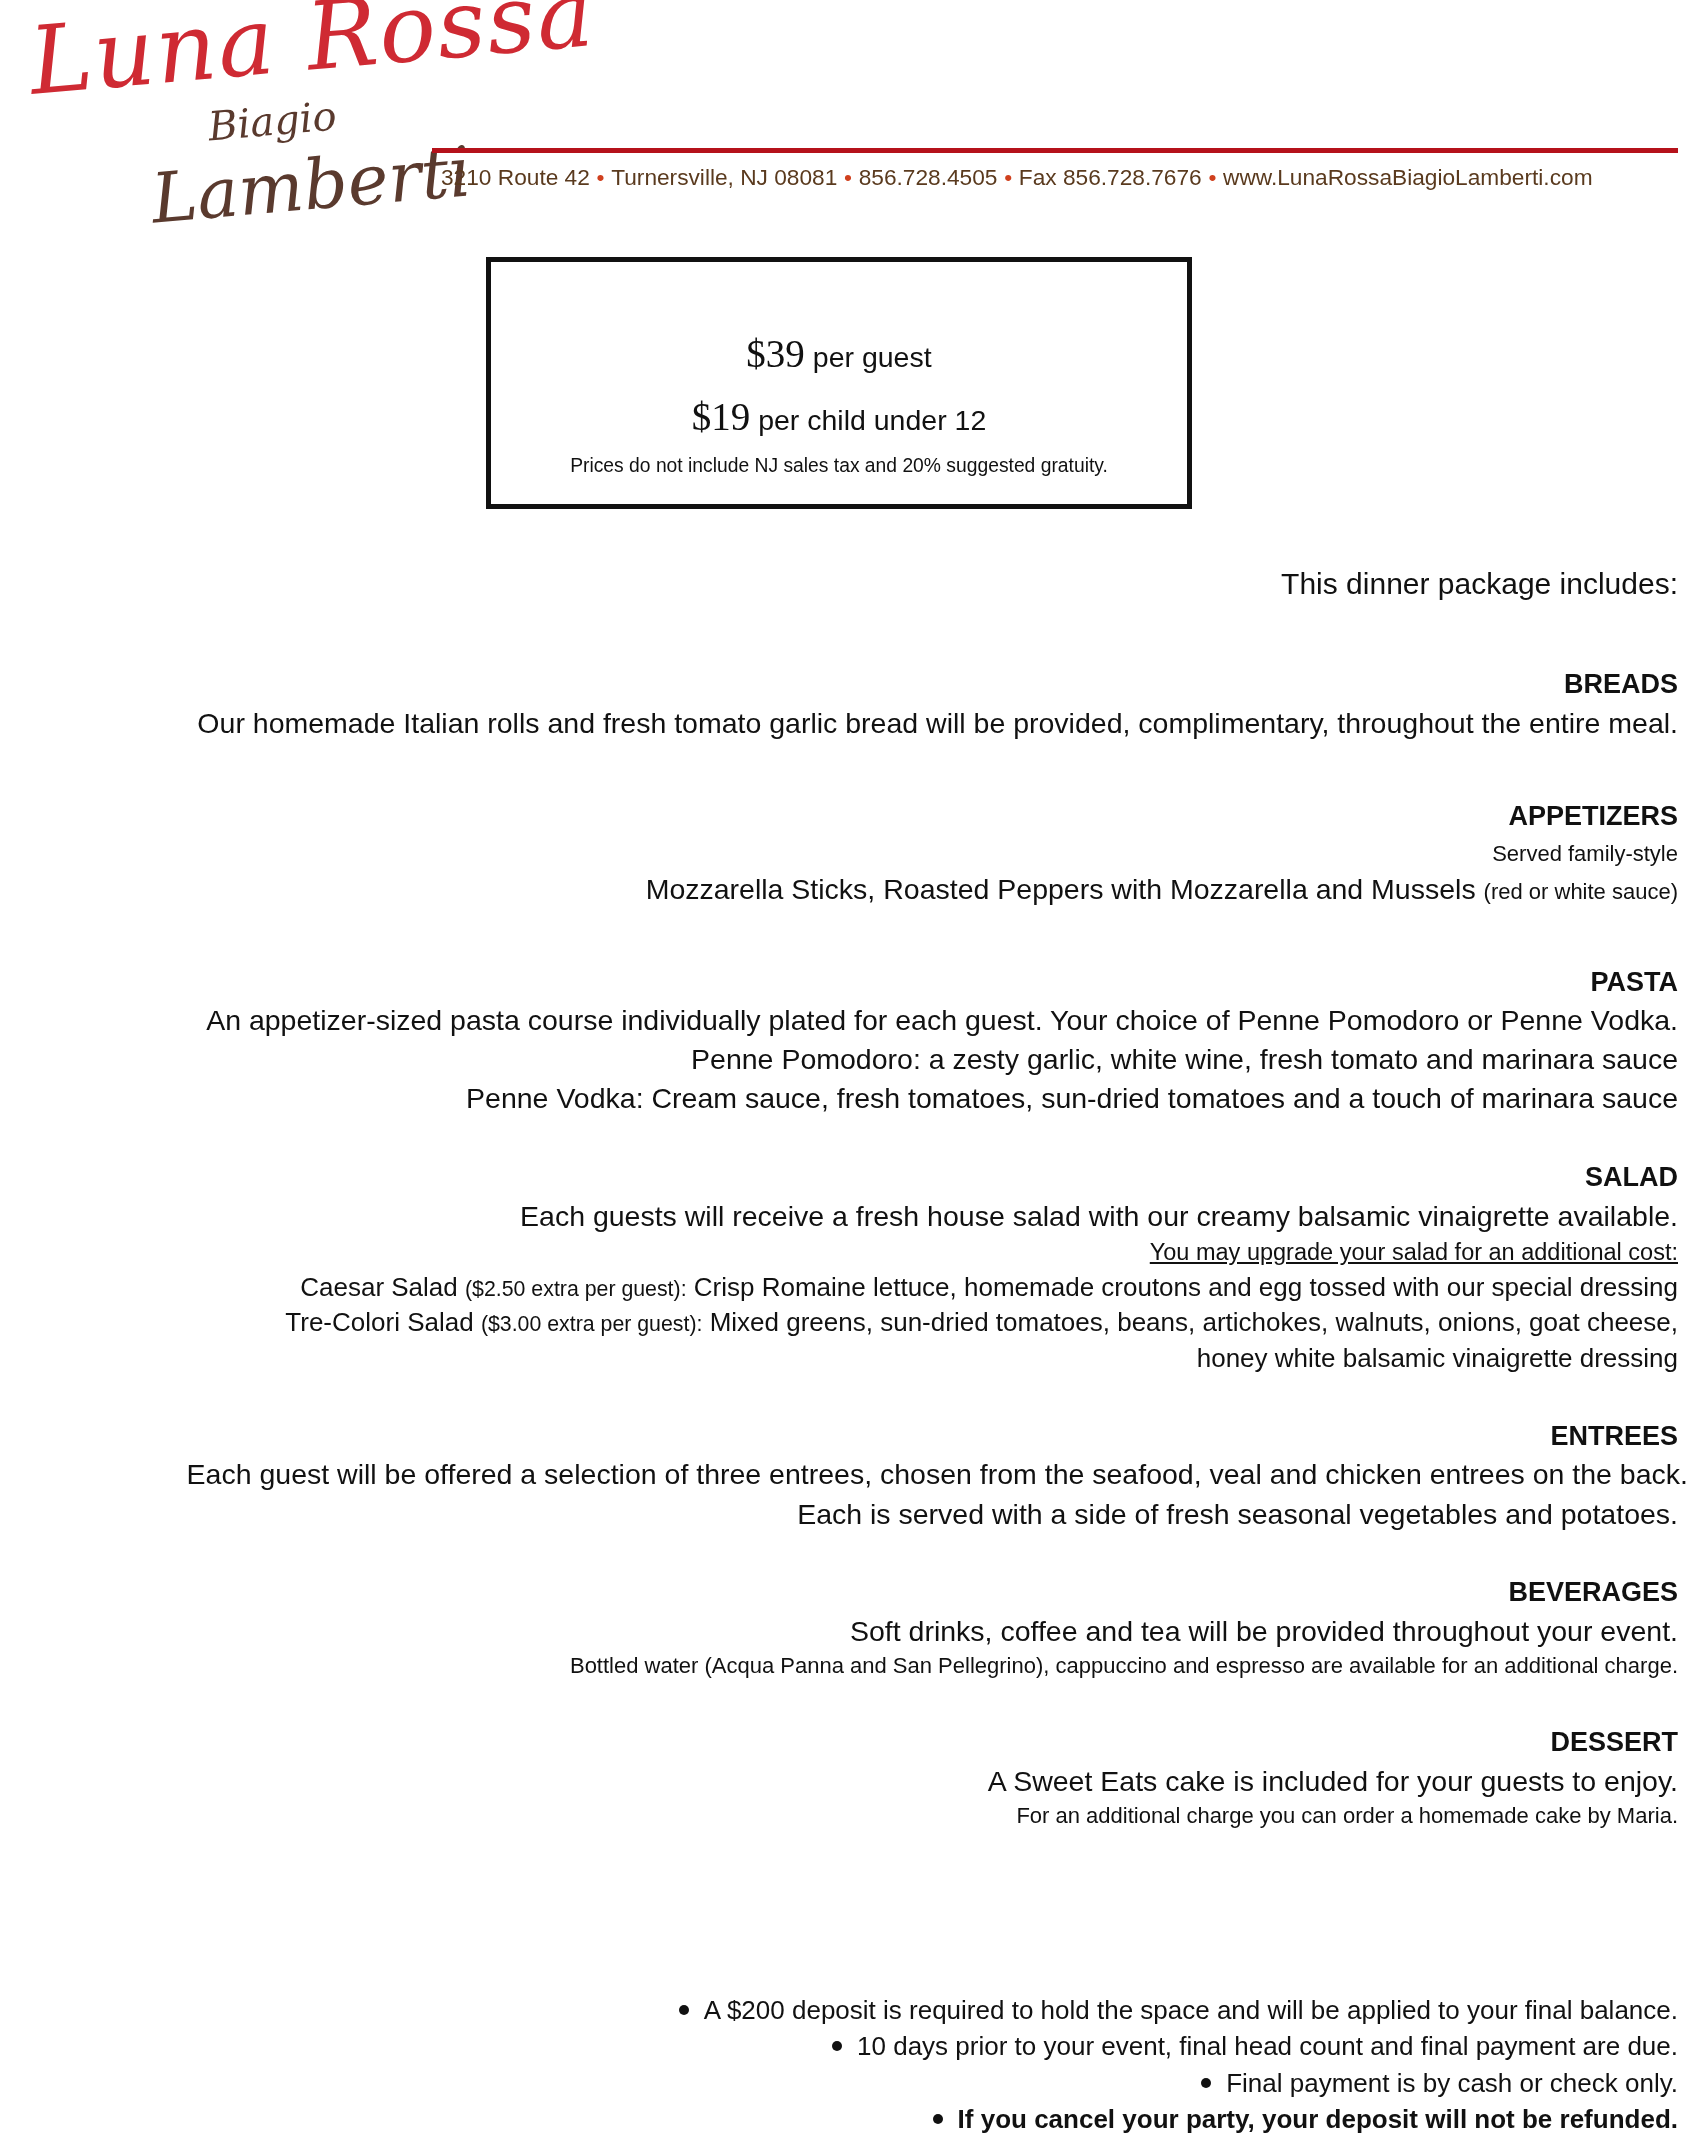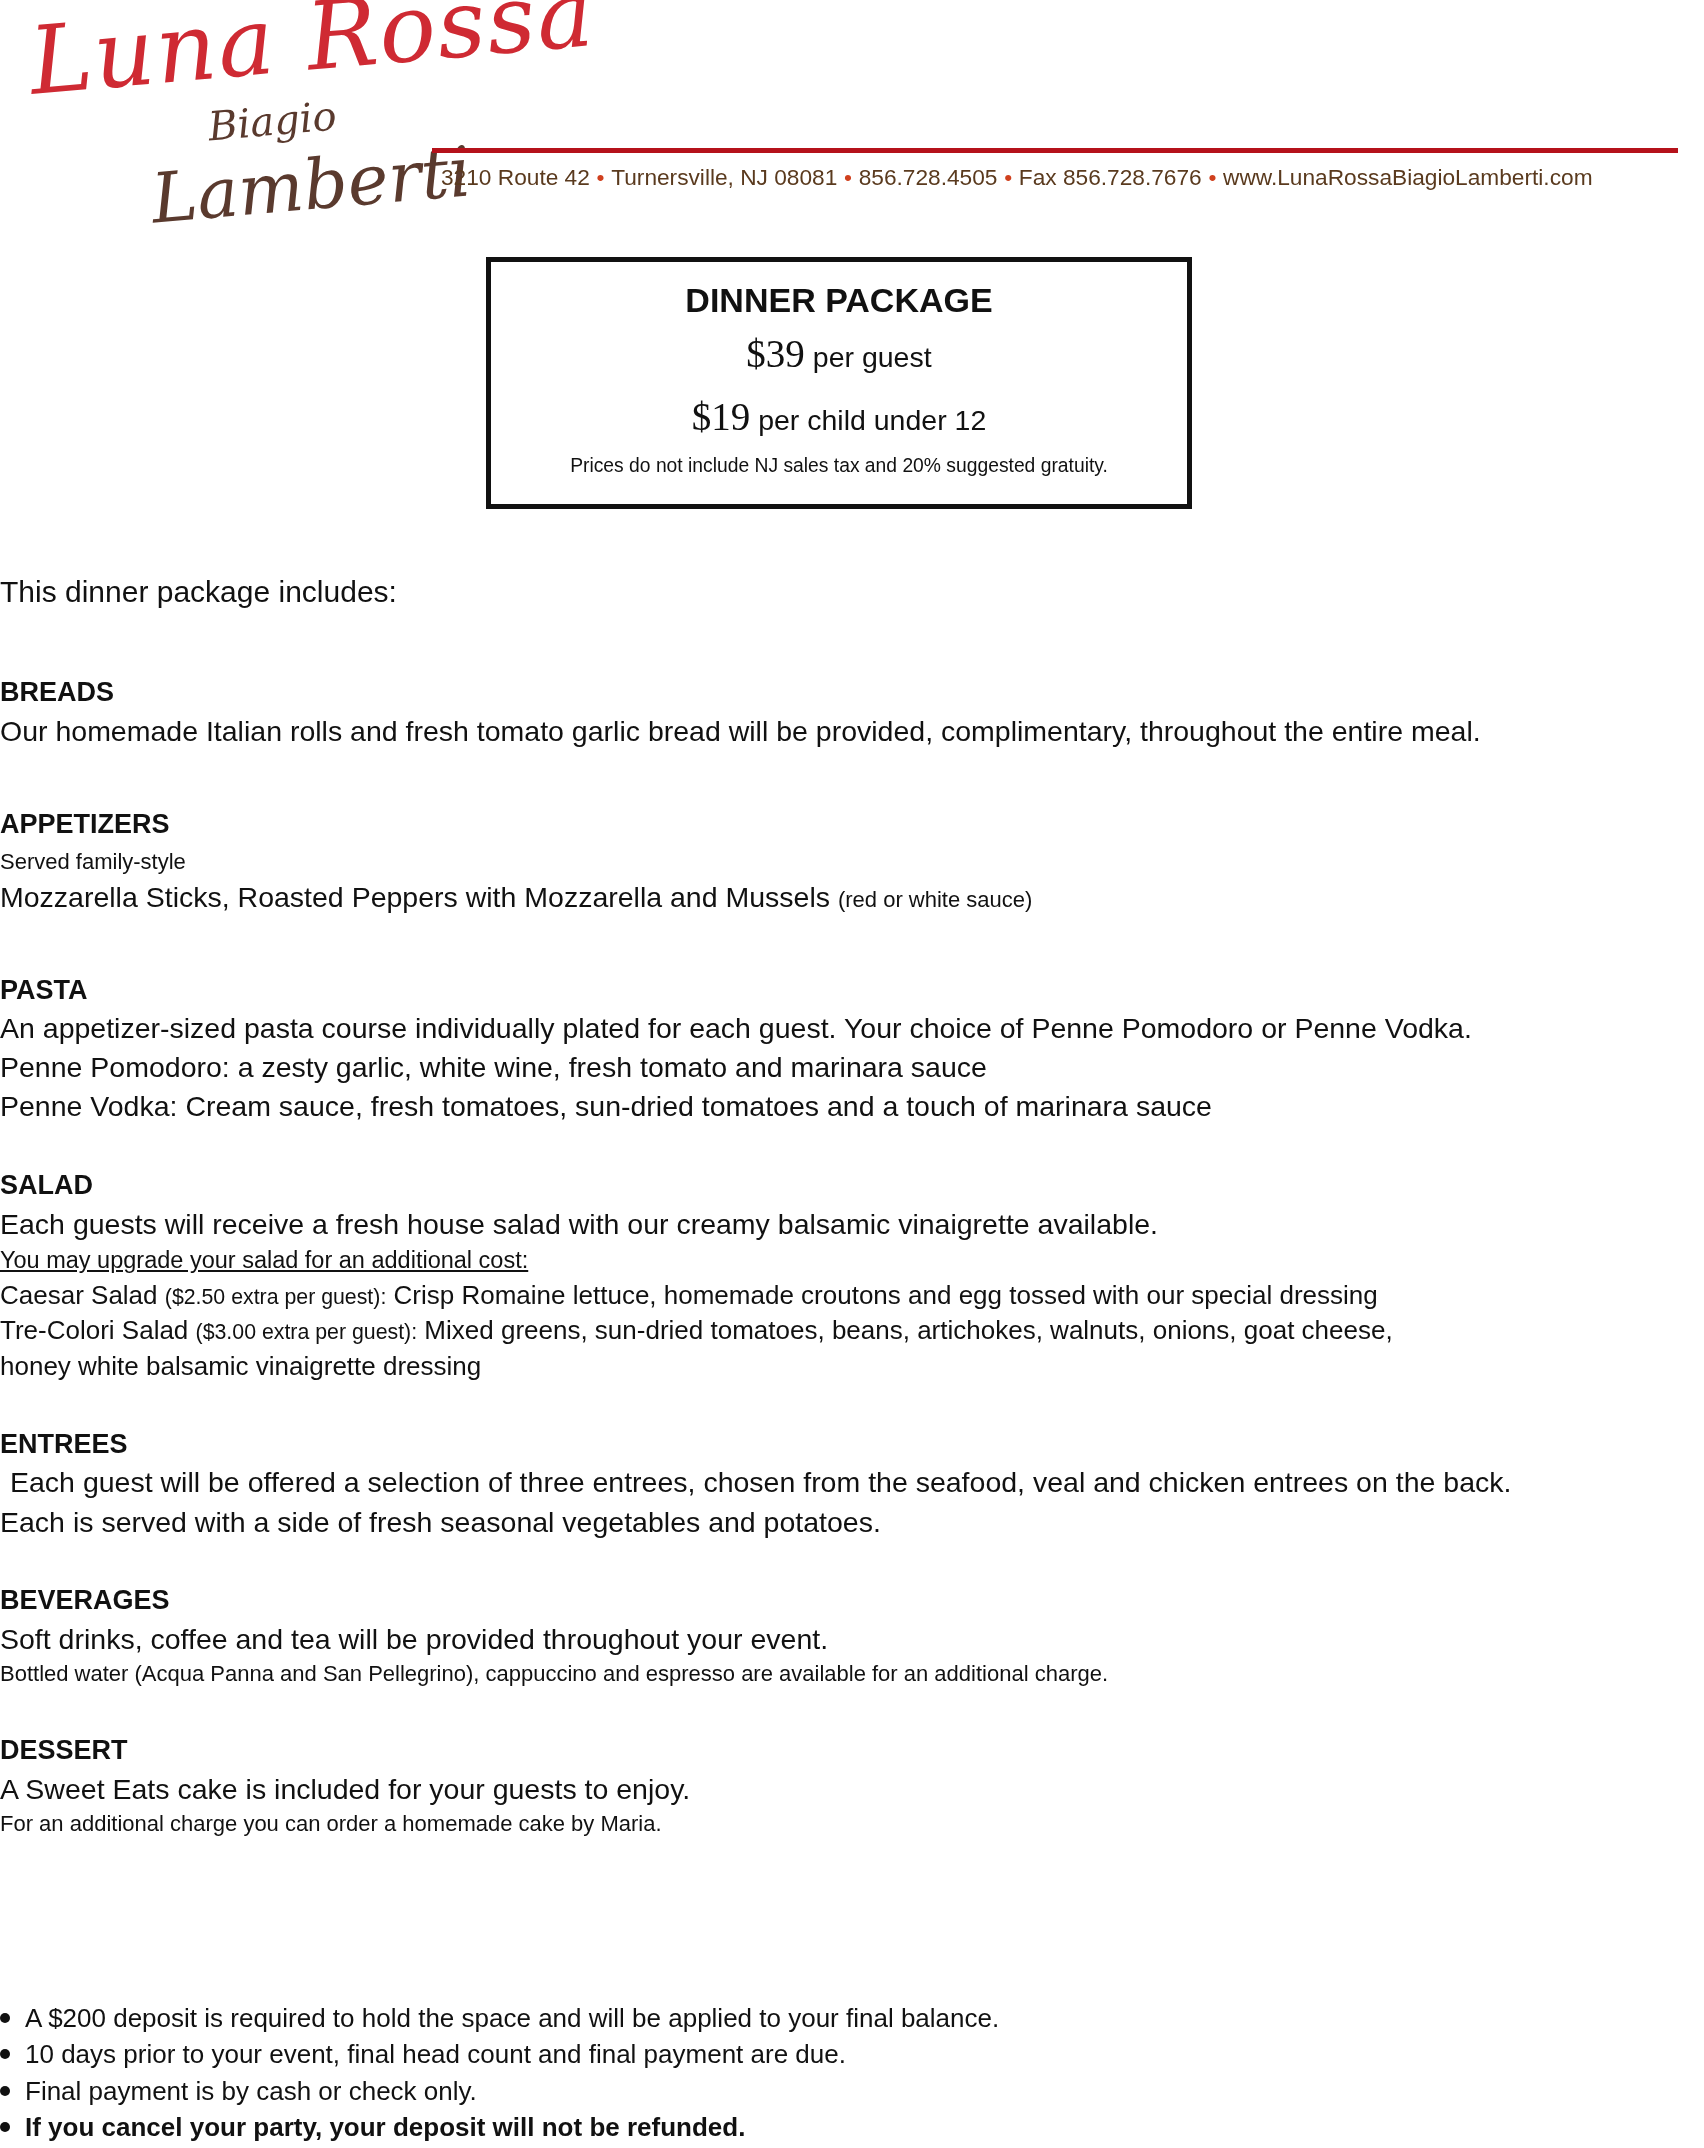--- a/index.html
+++ b/index.html
@@ -20,21 +20,21 @@
   .address .dot { color:#d0401e; padding:0 6.7px; }
   
   .box { left:486px; top:257px; width:696px; height:242px; border:5px solid #111; background:#fff; text-align:center; }
   .box-title { position:absolute; left:0; right:0; top:18.5px; font-size:34px; font-weight:bold; }
   .box-line { position:absolute; left:0; right:0; font-size:28.5px; }
   .box-line .price { font-family:"Liberation Serif", serif; font-size:39px; }
   .box-l1 { top:69px; }
   .box-l2 { top:132px; }
   .box-note { position:absolute; left:0; right:0; top:193px; font-size:19.3px; }
   
-  .center { left:0; width:1678px; text-align:left; white-space:nowrap;margin-top:8px; }
+  .center { left:0; width:1678px; text-align:right; white-space:nowrap; }
   .intro { top:567px; font-size:30px; }
   .h { font-weight:bold; font-size:27px; }
   .t34 { font-size:28.5px; }
   .t31 { font-size:26px; }
   .t28 { font-size:23.5px; }
   .t26 { font-size:22px; }
   .sm { font-size:0.82em; }
   .bullet { display:inline-block; width:10px; height:10px; border-radius:50%; background:#111; margin-right:15px; vertical-align:middle; position:relative; top:-2.5px; }
 </style>
 </head>
@@ -42,21 +42,20 @@
 
 <div class="abs logo-luna">Luna Rossa</div>
 <div class="abs logo-biagio">Biagio</div>
 <div class="abs logo-lamberti">Lamberti</div>
 <div class="abs rule"></div>
 <div class="abs address">
   <span>3210 Route 42</span><span class="dot">•</span><span>Turnersville, NJ 08081</span><span class="dot">•</span><span class="b">856.728.4505</span><span class="dot">•</span><span>Fax</span> <span class="b">856.728.7676</span><span class="dot">•</span><span class="b">www.LunaRossaBiagioLamberti.com</span>
 </div>
 
 <div class="abs box">
-  <div class="box-title">DINNER PACKAGE</div>
   <div class="box-line box-l1">
     <span class="price">$39</span>
     <span>per guest</span>
   </div>
   <div class="box-line box-l2">
     <span class="price">$19</span>
     <span>per child under 12</span>
   </div>
   <div class="box-note">Prices do not include NJ sales tax and 20% suggested gratuity.</div>
 </div>

